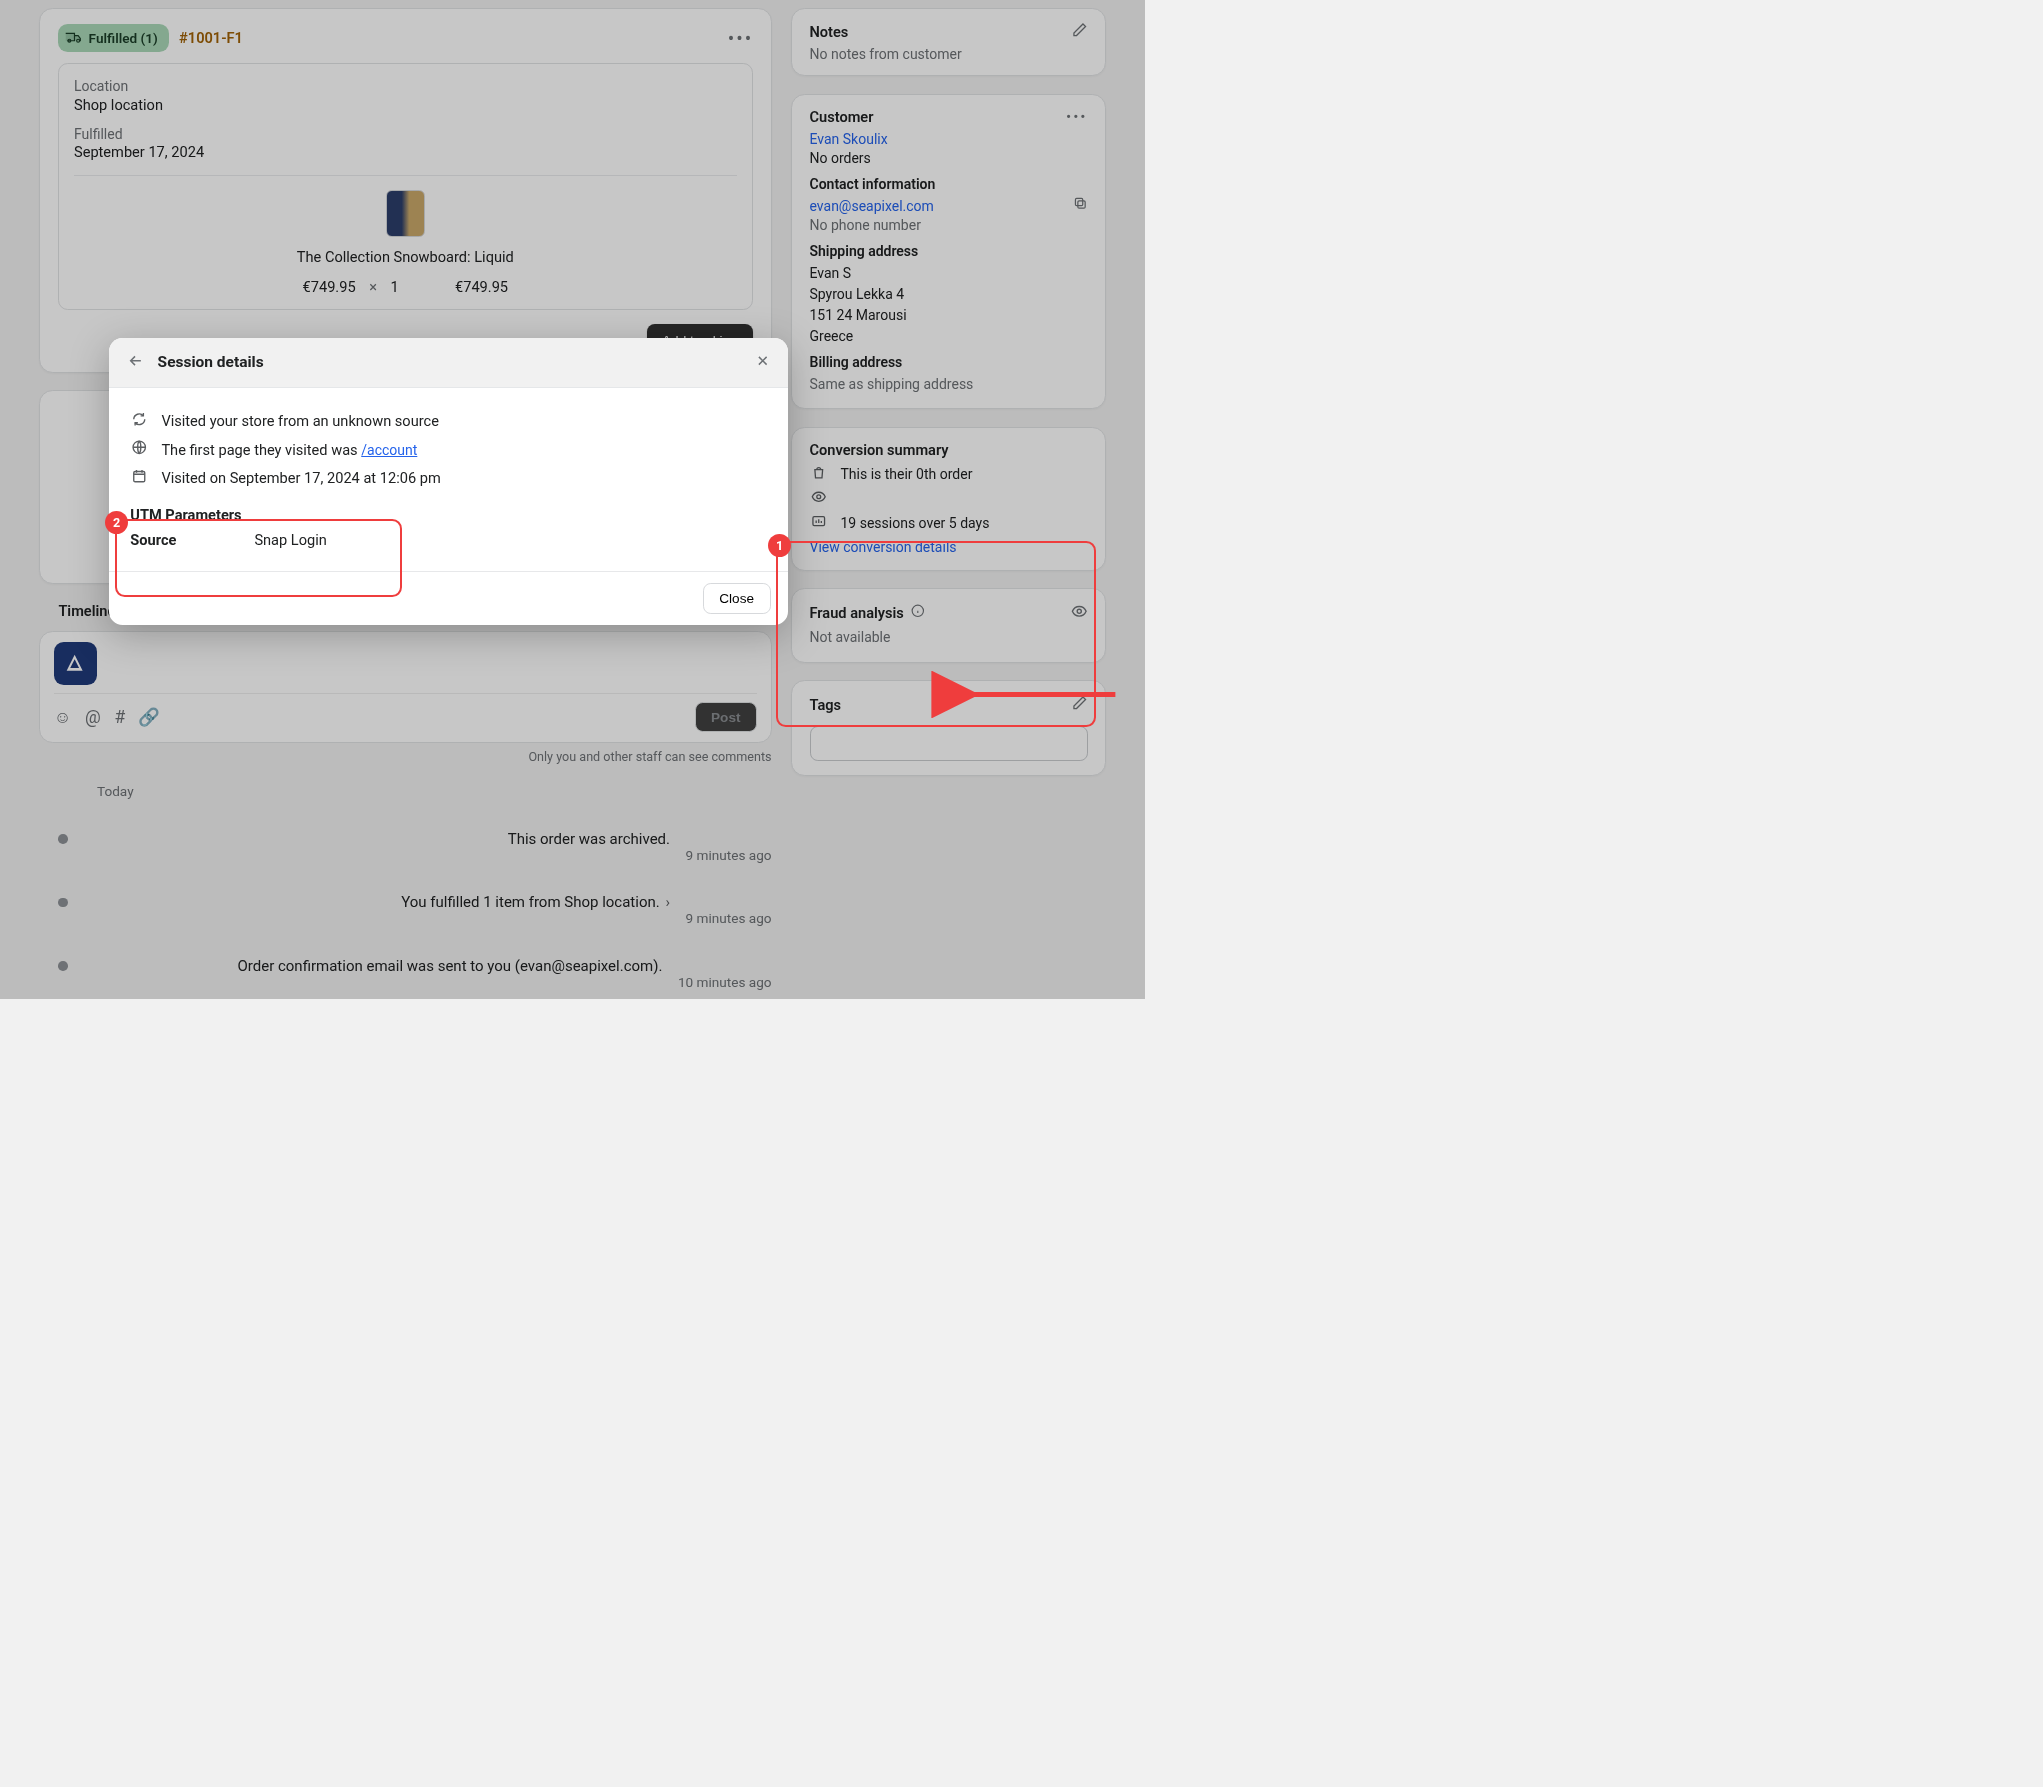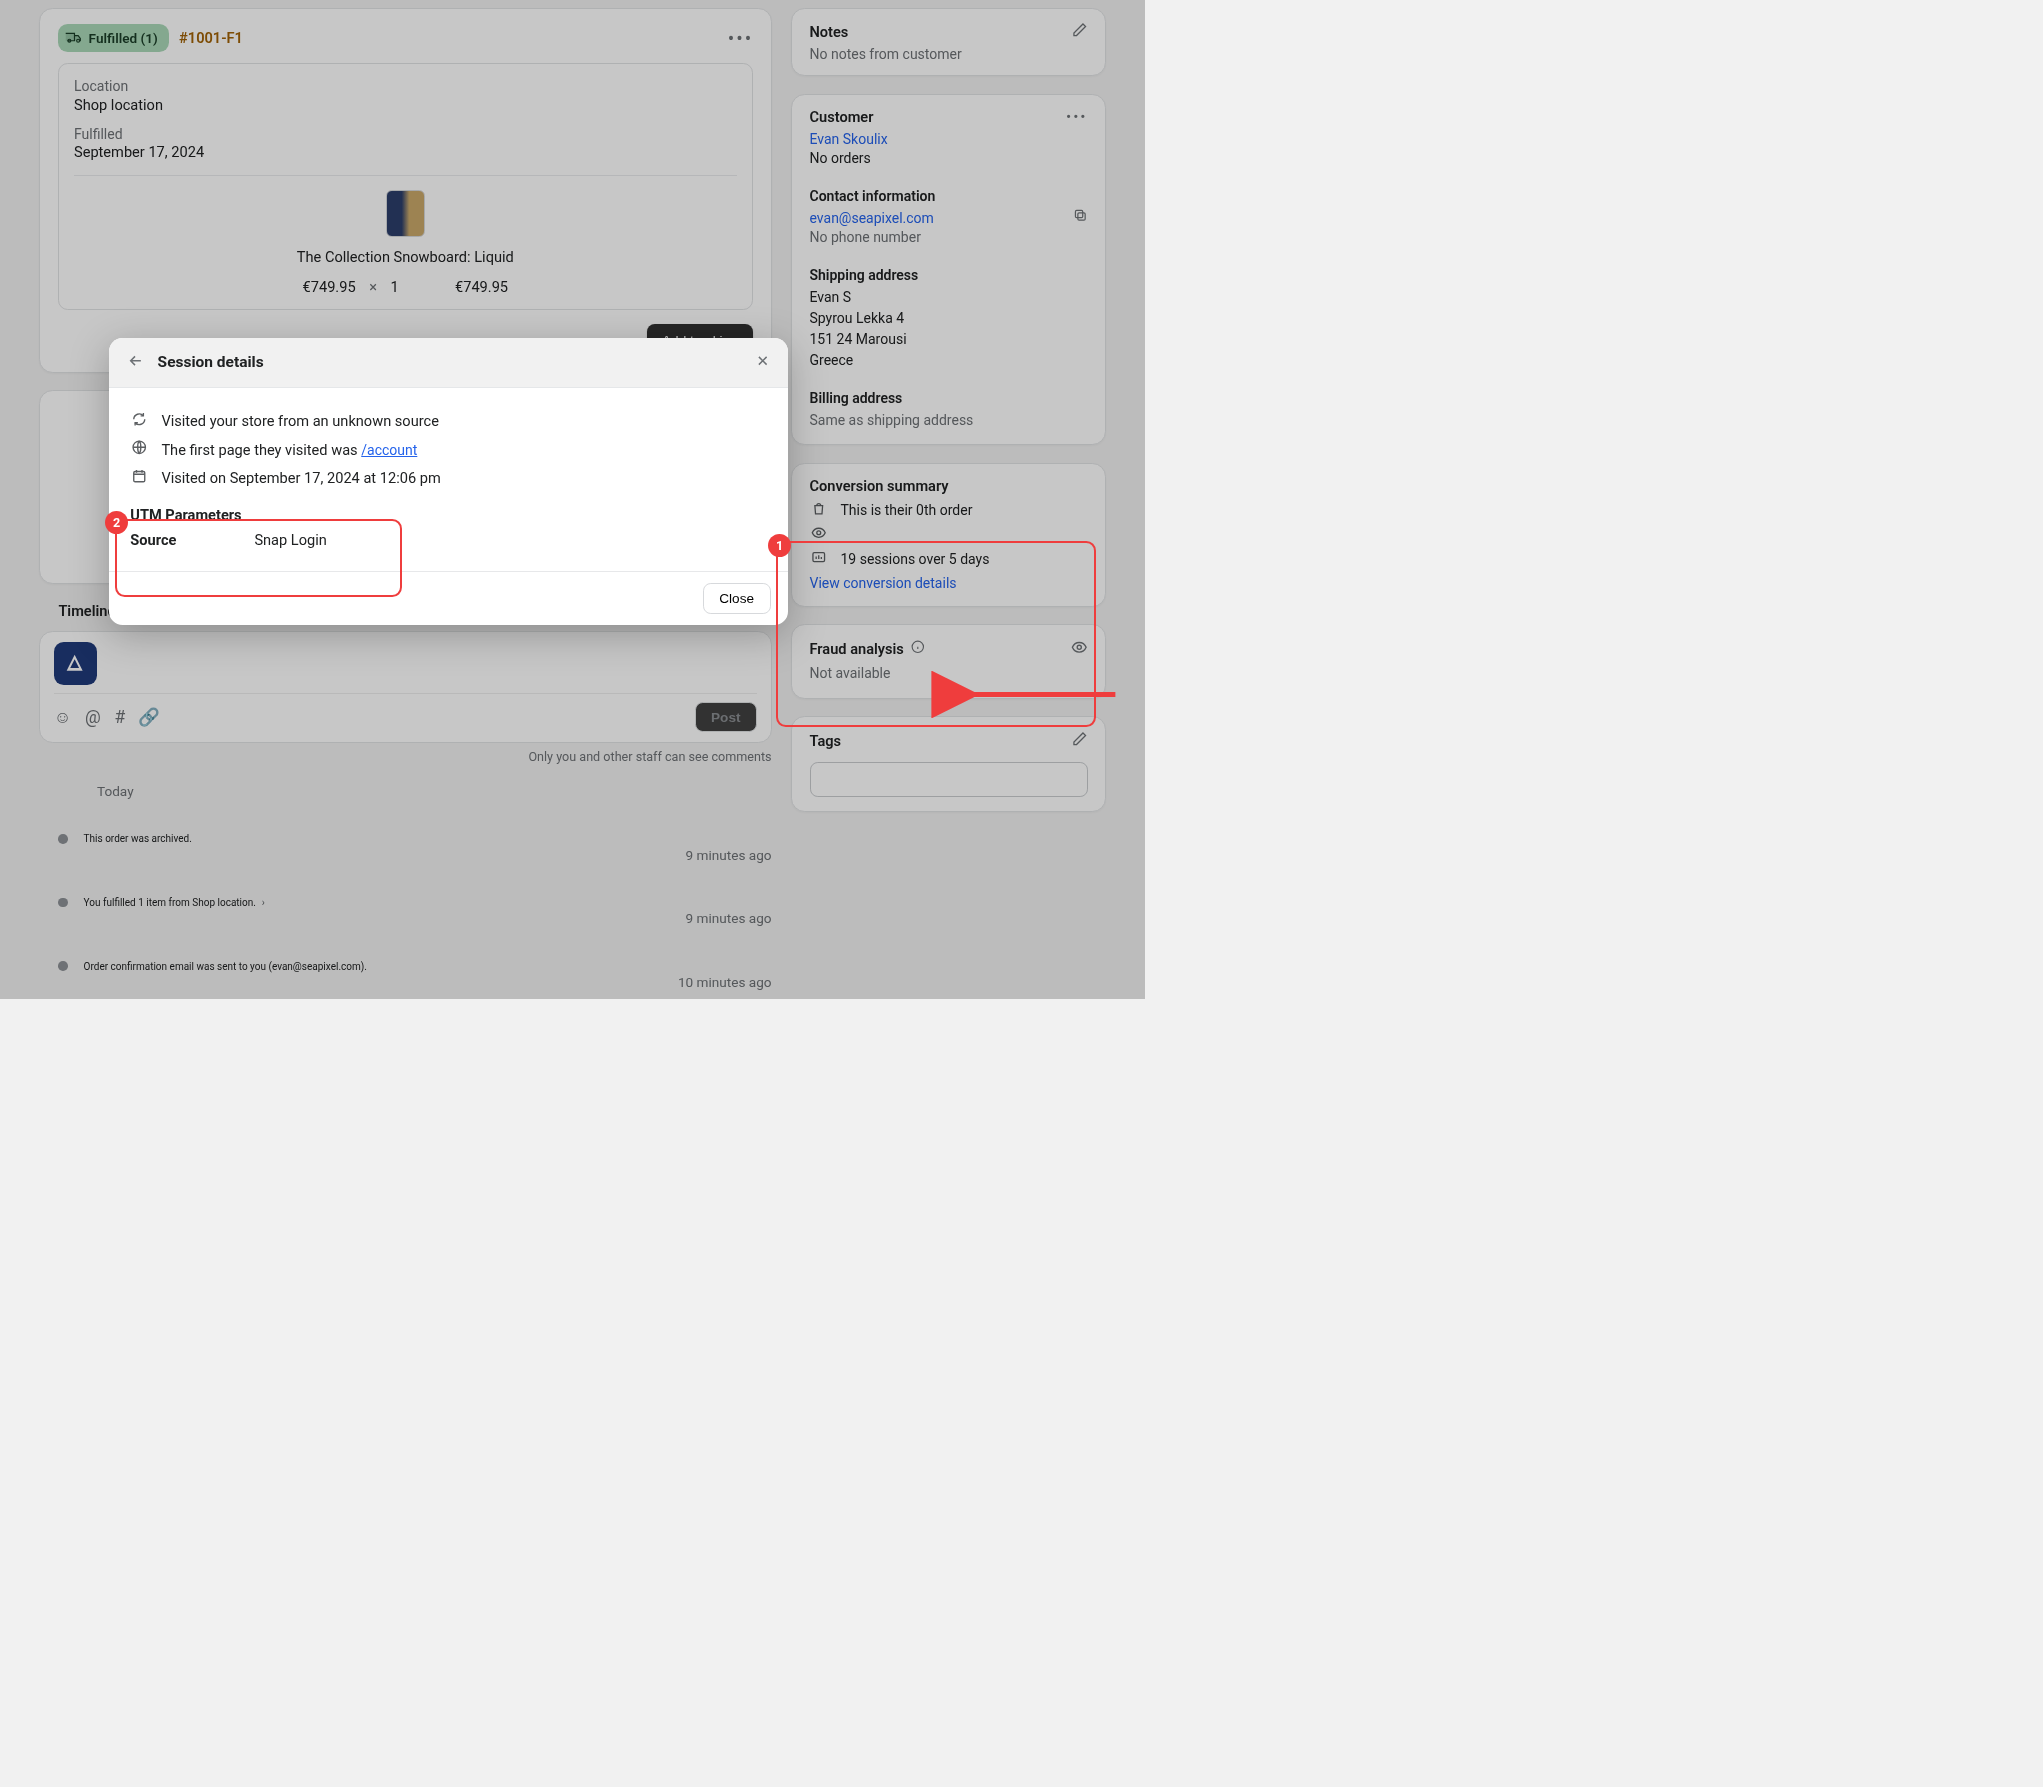--- a/index.html
+++ b/index.html
@@ -91,31 +91,31 @@
   .avatar{width:43px;height:43px;border-radius:9.7px;background:#1f3a7a;display:flex;align-items:center;justify-content:center;}
   .avatar svg{width:21.3px;height:21.3px;fill:#fff;}
   .composer-bottom{display:flex;justify-content:space-between;align-items:center;border-top:1px solid #eee;padding-top:7.8px;}
   .composer-icons{display:flex;gap:13.6px;color:#6d7175;}
   .composer-icons span{font-size:17.5px;cursor:pointer;}
   .post-btn{background:#404040;color:#8a8d91;border:1px solid #e1e3e5;border-radius:7.8px;padding:6.8px 15.5px;font-size:13.6px;font-weight:600;}
   .staff-note{color:#6d7175;font-size:12.6px;text-align:right;margin-top:5.8px;}
   .tl-day{color:#6d7175;margin:19.4px 0 7.8px 58px;font-size:13.6px;}
   .tl-row{display:flex;align-items:center;gap:15.5px;padding:7.8px 0 7.8px 19.4px;}
   .tl-dot{width:9.7px;height:9.7px;border-radius:50%;background:#8d9196;margin-left:0;}
-  .tl-text{flex:1;font-size:10px;}
+  .tl-text{flex:1;font-size:15px;text-align:right;}
   .tl-time{color:#6d7175;font-size:13.6px;margin-top:32px;}
   .chev{color:#5c5f62;margin-left:5.8px;}
   .view-email-btn{background:#fff;border:1px solid #d7d9dc;border-radius:7.8px;padding:5.8px 11.6px;font-size:13px;margin-left:54px;margin-top:3.9px;font-weight:500;text-align:right;}
 
   
   .side-col .card { padding: 13.6px 17.5px; }
   .side-title-row { display:flex;justify-content:space-between;align-items:center;margin-bottom:3.9px; }
   .side-title{font-weight:600;font-size:14.6px;}
   .side-action-ico{color:#6d7175;cursor:pointer;}
-  .side-section-label{font-weight:600;margin-top:19px;margin-bottom:3.9px;font-size:14px;}
+  .side-section-label{font-weight:600;margin-top:7px;margin-bottom:3.9px;font-size:14px;}
   .side-text{font-size:14px;line-height:1.5;}
   .tag-input{width:100%;border:1px solid #c9cccf;border-radius:7.8px;height:35px;margin-top:7.8px;}
 
   .cs-row{display:flex;align-items:center;gap:11.6px;margin:5.8px 0;font-size:14px;}
   .cs-icon{width:19.4px;text-align:center;color:#5c5f62;}
 
   
   .overlay{
     position:absolute;inset:0;background:rgba(0,0,0,0.22);
   }

